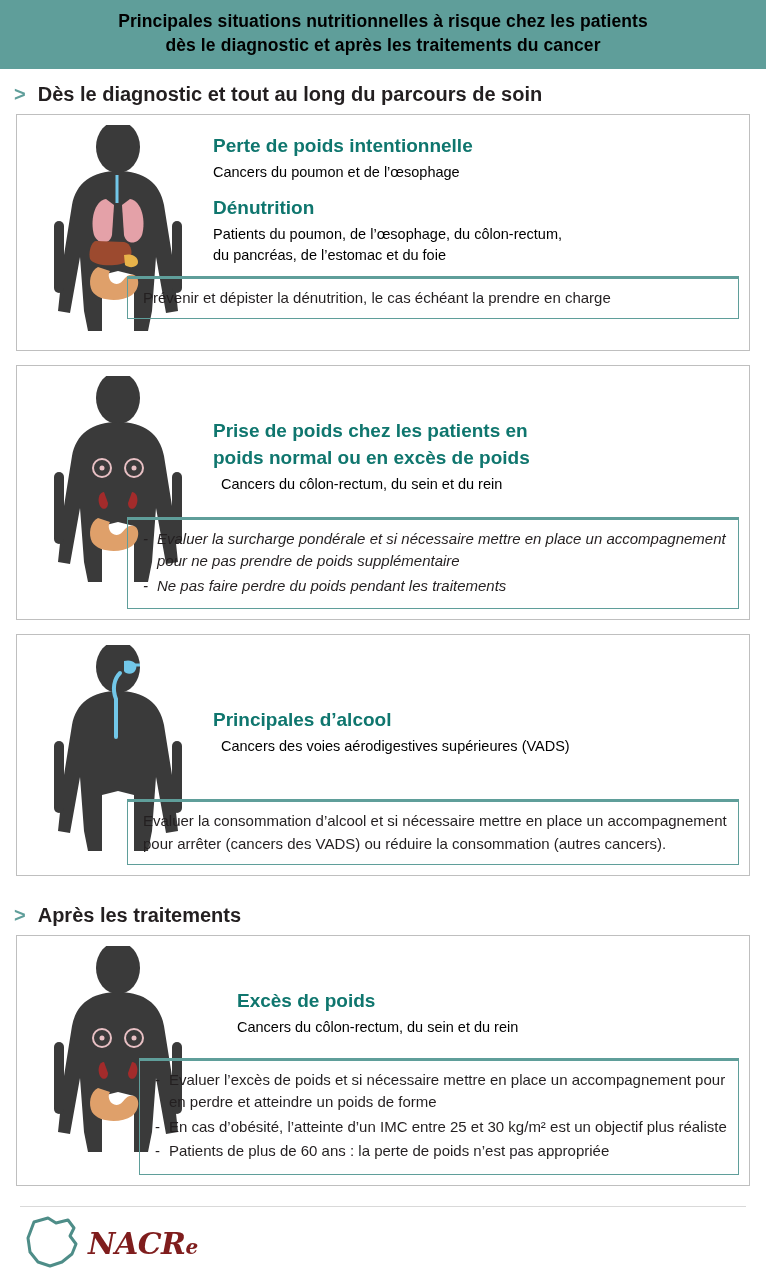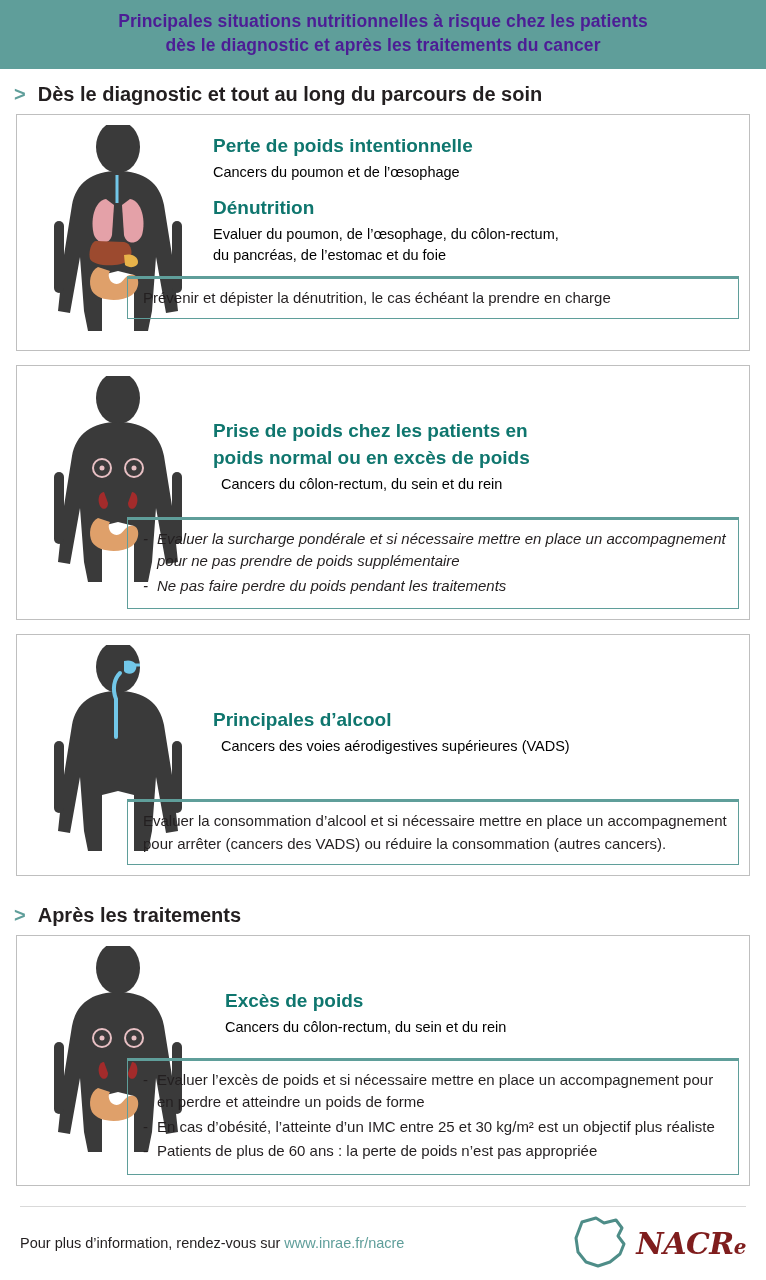--- a/index.html
+++ b/index.html
@@ -10,21 +10,21 @@
     background: #ffffff;
     font-family: "Liberation Sans", sans-serif;
     color: #231f20;
     overflow: hidden;
   }
   .page { position: relative; width: 766px; height: 1280px; }
 
   
   .header {
     background: #5f9e9a;
-    color: #4c1d95;
+    color: #000000;
     padding: 10px 24px 12px 24px;
     text-align: center;
   }
   .header .line {
     font-size: 17.5px;
     font-weight: bold;
     line-height: 1.35;
     letter-spacing: .1px;
   }
 
@@ -161,21 +161,21 @@
         <path d="M68 116 C64 116 60 126 62 134 C66 142 92 142 100 136 C106 131 104 118 96 117 Z" fill="#9c4a2f"></path>
         <path d="M96 130 C104 128 110 132 110 137 C110 142 102 144 97 140 Z" fill="#e8b34a"></path>
         <path d="M70 142 C62 146 60 158 64 166 C70 176 92 178 104 170 C112 164 112 152 106 150 C98 148 96 156 92 158 C84 162 78 152 82 146 Z" fill="#dfa06a"></path>
       </svg>
     </div>
     <div class="body">
       <div class="title">Perte de poids intentionnelle</div>
       <div class="sub">Cancers du poumon et de l’œsophage</div>
       <div class="title">Dénutrition</div>
       <div class="sub tight">
-        <div>Evaluer du poumon, de l’œsophage, du côlon-rectum,</div>
+        <div>Patients du poumon, de l’œsophage, du côlon-rectum,</div>
         <div>du pancréas, de l’estomac et du foie</div>
       </div>
       <div class="advice">
         <p>Prévenir et dépister la dénutrition, le cas échéant la prendre en charge</p>
       </div>
     </div>
   </div>
 
   <div class="card">
     <div class="fig">
@@ -229,21 +229,21 @@
         <p>Evaluer la consommation d’alcool et si nécessaire mettre en place un accompagnement pour arrêter (cancers des VADS) ou réduire la consommation (autres cancers).</p>
       </div>
     </div>
   </div>
 
   <div class="section-heading">
     <span class="chev">&gt;</span>
     <span class="txt">Après les traitements</span>
   </div>
 
-  <div class="card" style="margin-bottom:6px;">
+  <div class="card" style="margin-bottom:6px;gap:12px;">
     <div class="fig">
       <svg width="180" height="215" viewBox="0 0 180 215">
         <g fill="#3a3a3a">
           <ellipse cx="90" cy="22" rx="22" ry="26"></ellipse>
           <path d="M90 46 C64 46 48 58 44 80 L36 130 L30 186 L42 188 L52 132 L56 186 L60 206 L74 206 L74 150 L90 146 L106 150 L106 206 L120 206 L124 186 L128 132 L138 188 L150 186 L144 130 L136 80 C132 58 116 46 90 46 Z"></path>
           <rect x="26" y="96" width="10" height="72" rx="5"></rect>
           <rect x="144" y="96" width="10" height="72" rx="5"></rect>
         </g>
         <circle cx="74" cy="92" r="9" fill="none" stroke="#e8c0c4" stroke-width="2"></circle>
         <circle cx="106" cy="92" r="9" fill="none" stroke="#e8c0c4" stroke-width="2"></circle>
@@ -262,23 +262,20 @@
           <li>Evaluer l’excès de poids et si nécessaire mettre en place un accompagnement  pour en perdre et atteindre un poids de forme</li>
           <li>En cas d’obésité, l’atteinte d’un IMC entre 25 et 30 kg/m² est un objectif plus réaliste</li>
           <li>Patients de plus de 60 ans : la perte de poids n’est pas appropriée</li>
         </ul>
       </div>
     </div>
   </div>
 
   <div class="footer">
     <div class="divider-line"></div>
-    <div class="txt">
-      <span>Pour plus d’information, rendez-vous sur </span><span class="link">www.inrae.fr/nacre</span>
-    </div>
     <div class="logo">
       <svg width="66" height="58" viewBox="0 0 66 58">
         <path d="M14 8 L28 4 L36 9 L48 6 L54 14 L50 22 L56 30 L52 40 L42 48 L30 52 L18 48 L10 38 L8 24 Z" fill="none" stroke="#4e8d88" stroke-width="3" stroke-linejoin="round"></path>
       </svg>
       <div class="word"><span>NACR</span><span class="small">e</span></div>
     </div>
   </div>
 
 </div>
 

